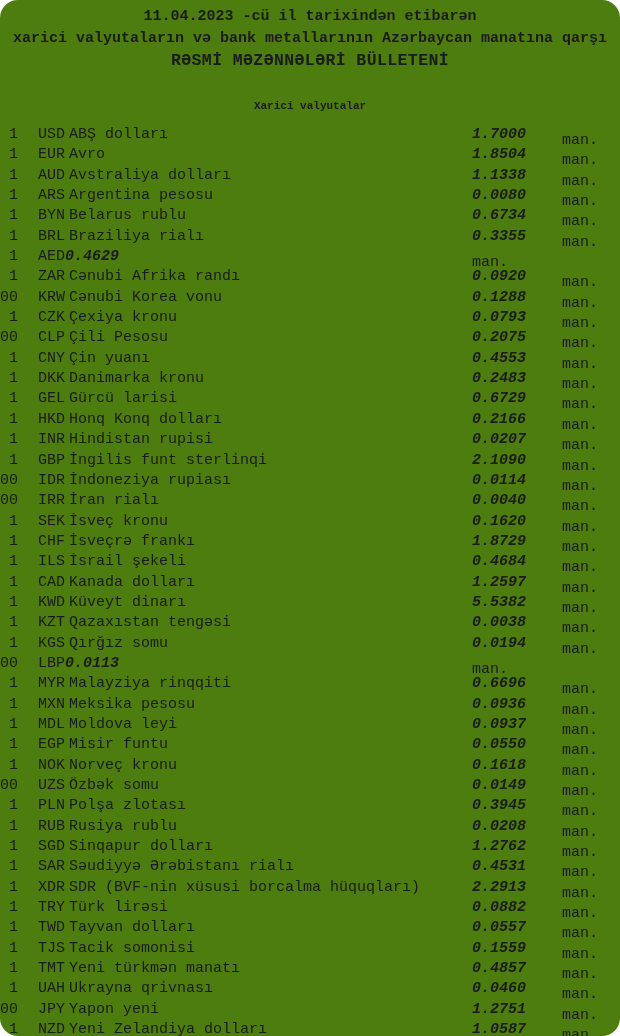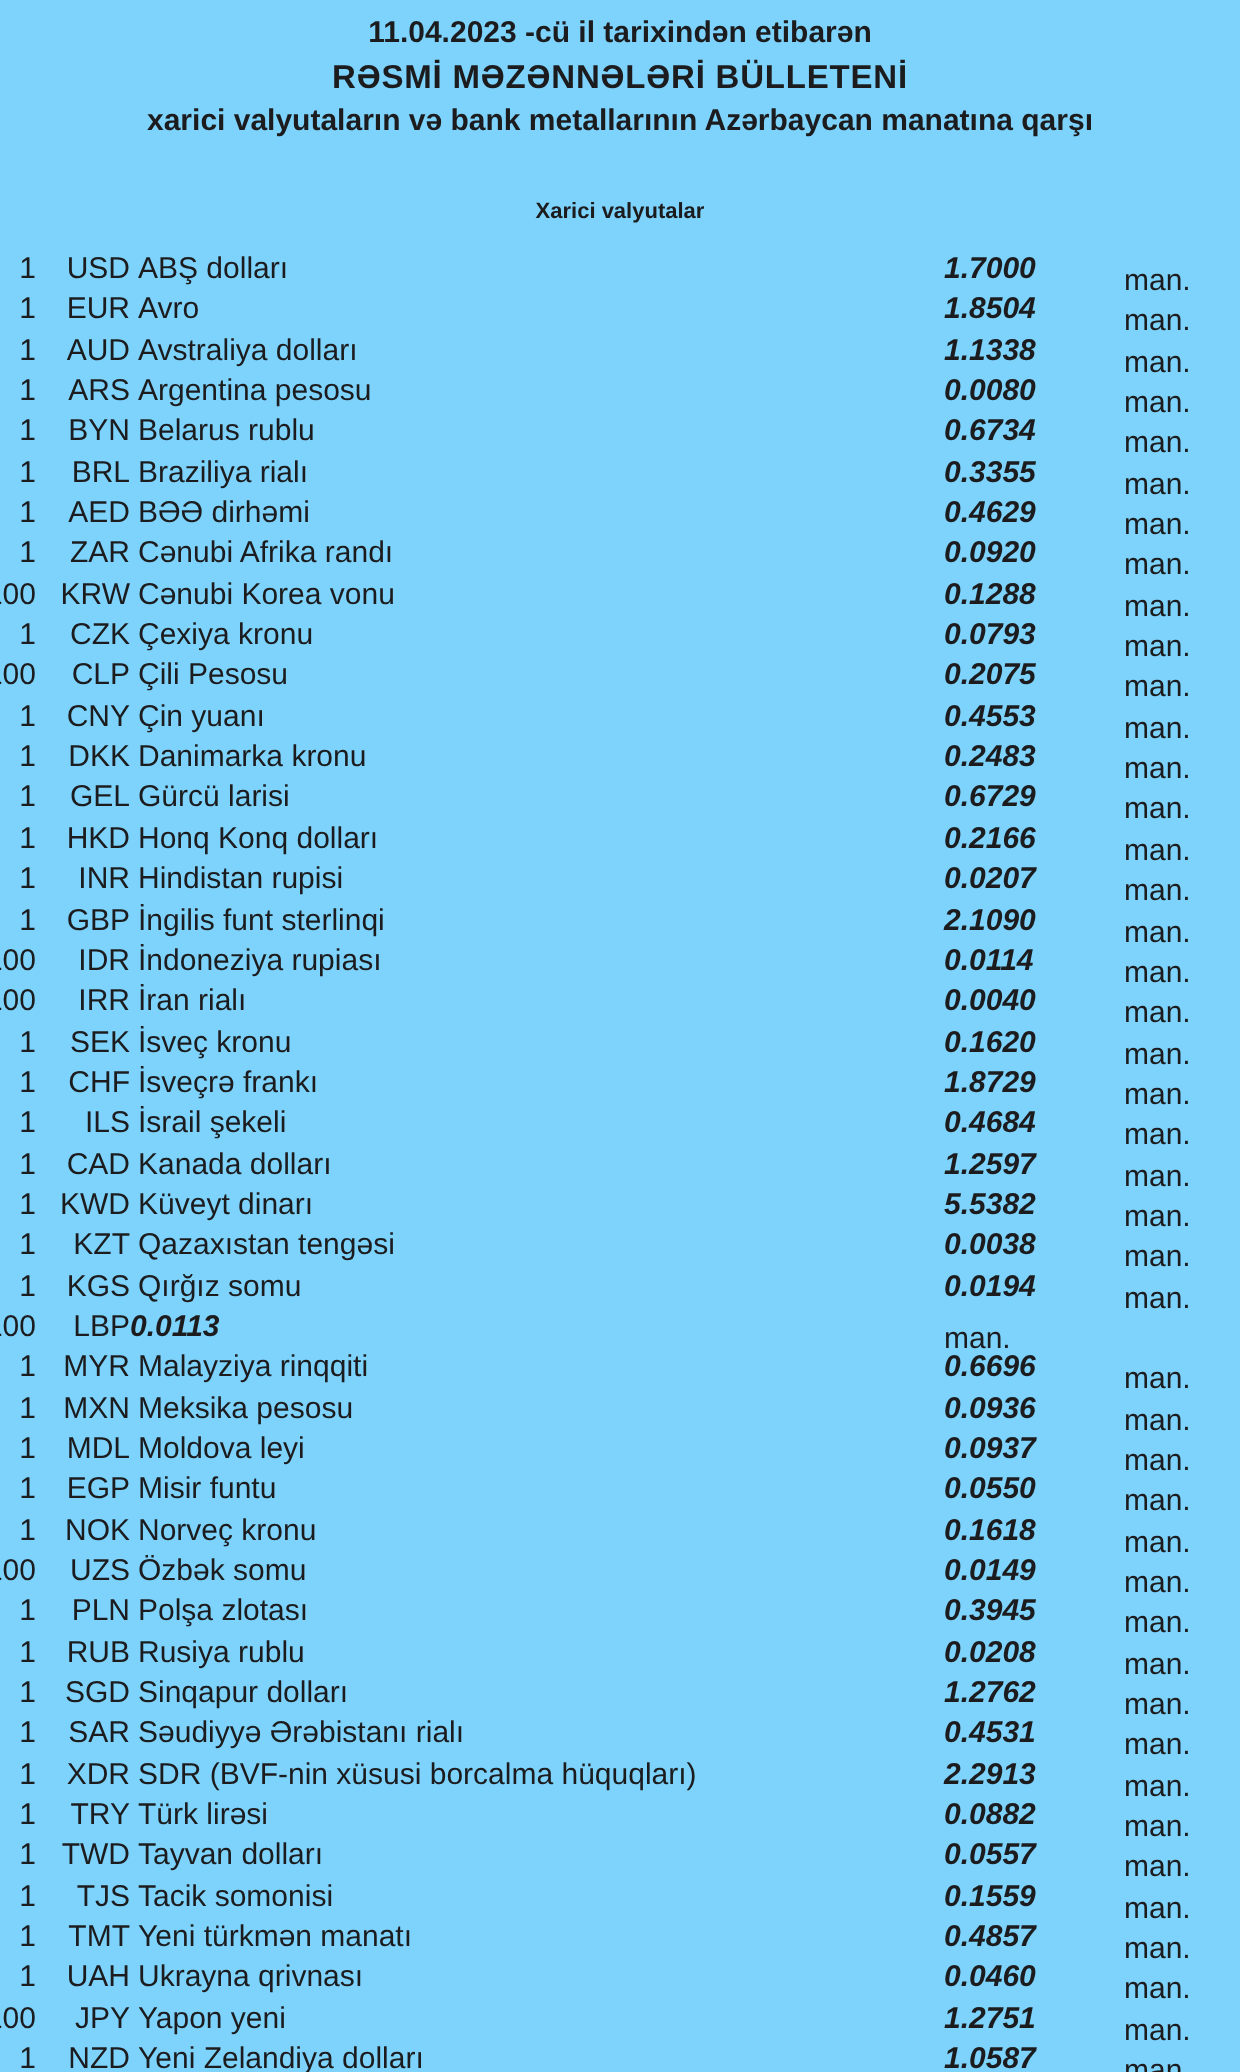--- a/index.html
+++ b/index.html
@@ -4,24 +4,25 @@
 <style>
   html, body {
     margin: 0;
     padding: 0;
     background: #ffffff;
   }
   .page {
     position: relative;
     width: 620px;
     height: 1036px;
-    background: #7dd3fc;
+    background: #4d7c0f;
     overflow: hidden;
-    font-family: Liberation Sans, sans-serif;
+    font-family: Liberation Mono, monospace;
     color: #1c1c1e;
+    border-radius: 18px;
   }
   .header {
     text-align: center;
     font-weight: bold;
     padding-top: 6px;
     font-size: 15px;
   }
   .header .line {
     line-height: 22px;
     white-space: nowrap;
@@ -71,22 +72,22 @@
     white-space: nowrap;
     margin-top: 12px;
   }
 </style>
 </head>
 <body>
 
 <div class="page">
   <div class="header">
     <div class="line">11.04.2023 -cü il tarixindən etibarən</div>
+    <div class="line">xarici valyutaların və bank metallarının Azərbaycan manatına qarşı</div>
     <div class="line line-title">RƏSMİ MƏZƏNNƏLƏRİ BÜLLETENİ</div>
-    <div class="line">xarici valyutaların və bank metallarının Azərbaycan manatına qarşı</div>
   </div>
 
   <div class="section-title">Xarici valyutalar</div>
 
   <div class="rates-table" id="rates-table">
       <div class="row">
     <span class="cell-qty">1</span>
     <span class="cell-code">USD</span>
     <span class="cell-name">ABŞ dolları</span>
     <span class="cell-rate">1.7000</span>
@@ -123,21 +124,20 @@
       <div class="row">
     <span class="cell-qty">1</span>
     <span class="cell-code">BRL</span>
     <span class="cell-name">Braziliya rialı</span>
     <span class="cell-rate">0.3355</span>
     <span class="cell-unit">man.</span>
   </div>
       <div class="row">
     <span class="cell-qty">1</span>
     <span class="cell-code">AED</span>
-    <span class="cell-name">BƏƏ dirhəmi</span>
     <span class="cell-rate">0.4629</span>
     <span class="cell-unit">man.</span>
   </div>
       <div class="row">
     <span class="cell-qty">1</span>
     <span class="cell-code">ZAR</span>
     <span class="cell-name">Cənubi Afrika randı</span>
     <span class="cell-rate">0.0920</span>
     <span class="cell-unit">man.</span>
   </div>

